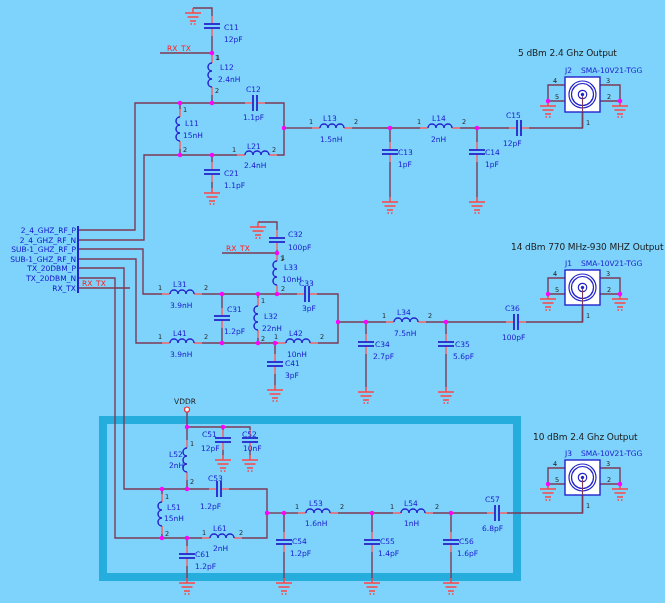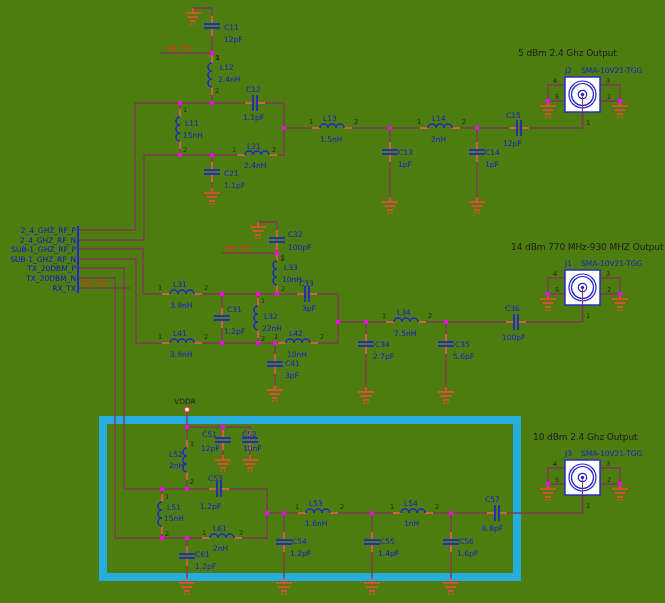--- a/index.html
+++ b/index.html
@@ -1,16 +1,16 @@
 <!DOCTYPE html>
 <html><head>
 <meta charset="utf-8">
 <style>
   html,body{margin:0;padding:0;background:#ffffff;}
-  #stage{position:relative;width:665px;height:603px;background:#4d7c0f;overflow:hidden;}
+  #stage{position:relative;width:665px;height:603px;background:#7dd3fc;overflow:hidden;}
   text{font-family:"DejaVu Sans",sans-serif;}
   .wire{stroke:#7e3a55;stroke-width:1.4;fill:none;}
   .lead{stroke:#ff5a5a;stroke-width:1.4;}
   .plate{stroke:#2424cc;stroke-width:1.8;}
   .coil{stroke:#2424cc;stroke-width:1.5;fill:none;}
   .gline{stroke:#ff4444;stroke-width:1.5;}
   .smabox{fill:#ffffff;stroke:#2424cc;stroke-width:1.4;}
   .smac{fill:none;stroke:#2424cc;stroke-width:1.2;}
   .smadot{fill:#2424cc;}
   .smapin{stroke:#7e3a55;stroke-width:1.1;}

